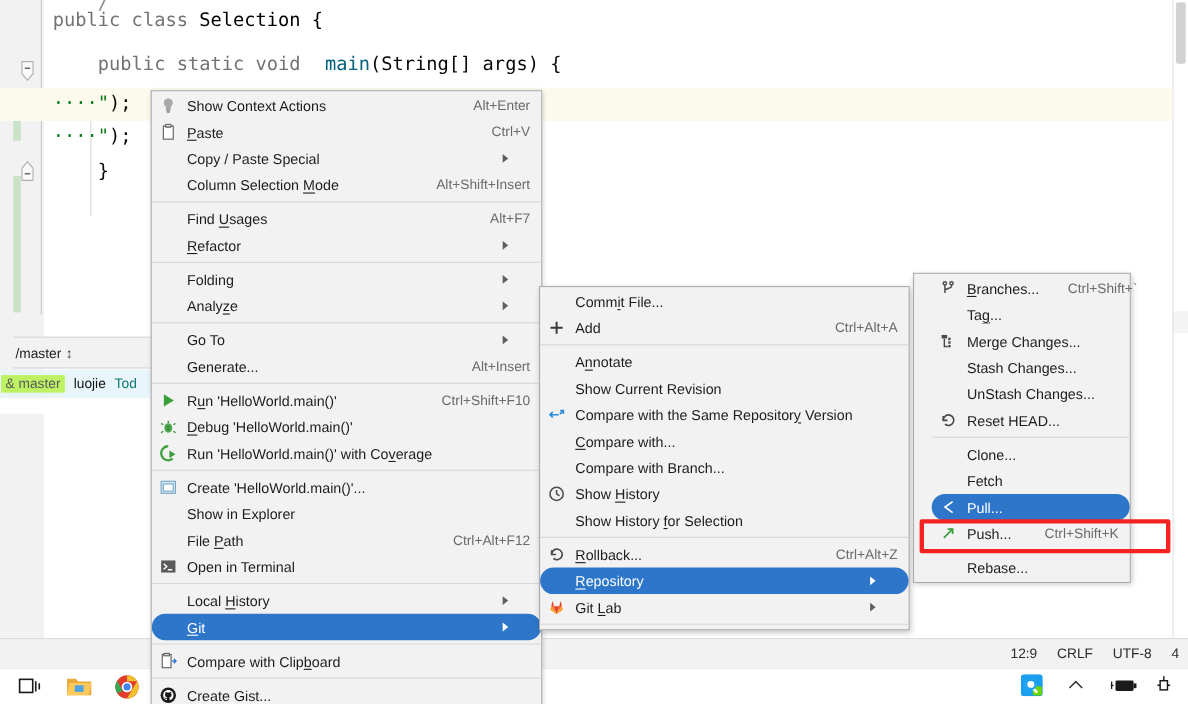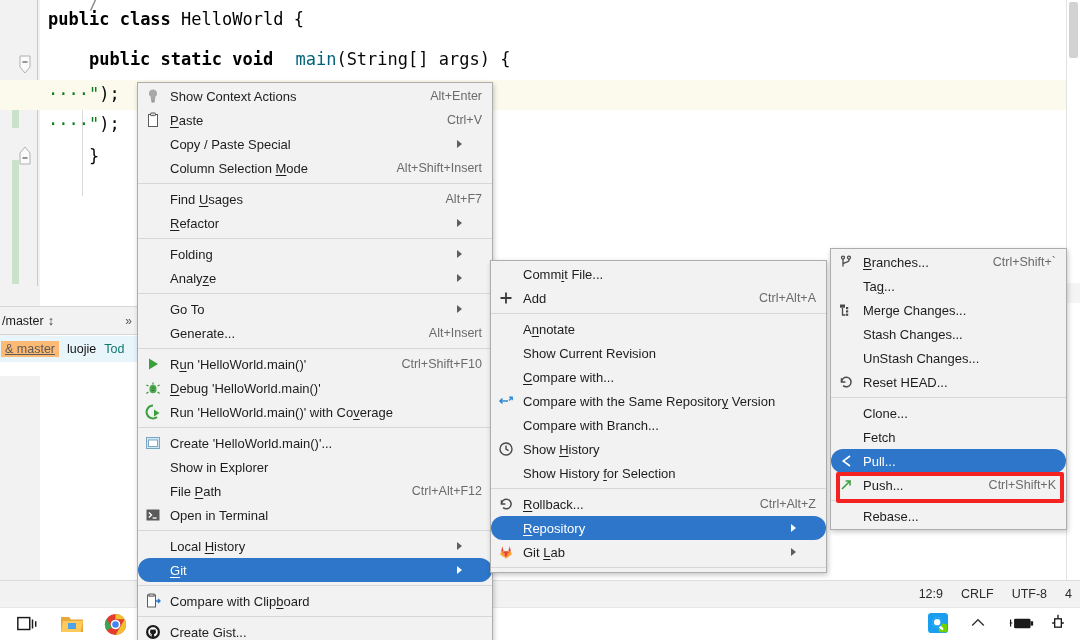--- a/index.html
+++ b/index.html
@@ -23,44 +23,44 @@
   .fold-marker { position:absolute; width:18px; height:18px; }
   .fold-marker svg { display:block; }
 
   .code-line {
     position:absolute; left:48px;
     font-family: "DejaVu Sans Mono", monospace;
     font-size:17px;
     white-space:pre;
     line-height:19px;
   }
-  .kw   { color:#000000; font-weight:bold; }
+  .kw   { color:#737373; font-weight:normal; }
   .cls  { color:#000000; }
   .mth  { color:#00627a;margin-left:12px; }
   .pln  { color:#080808; }
   .str  { color:#067d17; }
   .cmt  { color:#8c8c8c; }
   .caret-line { position:absolute; left:0; right:0; height:30px; background:#fcfaed; }
 
   
   .marker-strip { position:absolute; right:0; top:0; width:14px; height:580px; background:#ffffff; border-left:1px solid #e3e3e3;}
   .scroll-thumb { position:absolute; right:2px; width:9px; background:#d2d2d2; border-radius:2px;}
 
   
   .vcs-branch {
-    position:absolute; left:0; top:306px; width:137px; height:29px;
+    position:absolute; left:12px; top:306px; width:137px; height:29px;
     background:#f2f2f2; border-top:1px solid #d6d6d6; border-bottom:1px solid #d6d6d6;
     display:flex; align-items:center; font-size:12.5px; color:#1a1a1a; padding-left:2px;
   }
   .vcs-branch .chev { margin-left:auto; margin-right:6px; color:#555; font-size:12px; letter-spacing:-1px;}
   .vcs-row {
     position:absolute; left:0; top:336px; width:137px; height:26px;
     background:#e8f6fb; display:flex; align-items:center; font-size:12.5px; gap:8px; padding-left:1px;
   }
-  .vcs-row .brnchip { background:#fdba74; color:#5a5a5a; padding:1px 4px;text-decoration:underline; }
+  .vcs-row .brnchip { background:#bef264; color:#5a5a5a; padding:1px 4px; }
   .vcs-row .author { color:#111; }
   .vcs-row .todo { color:#0f766e; }
   .vcs-below { position:absolute; left:0; top:362px; width:137px; height:14px; background:#ffffff; }
 
   
   #statusbar {
     position:absolute; left:0; right:0; bottom:33px; height:27px;
     background:#f2f2f2; border-top:1px solid #dcdcdc;
     display:flex; align-items:center; justify-content:flex-end;
     font-size:12.5px; color:#2b2b2b; padding-right:8px; gap:18px;
@@ -132,21 +132,21 @@
     <svg width="16" height="20" viewBox="0 0 16 20">
         <path d="M8 1 l5 6 v11 h-10 v-11 z" fill="#fafafa" stroke="#b0b0b0"></path>
         <path d="M5.5 12 h5" stroke="#6b6b6b" stroke-width="1.4"></path>
       </svg>
   </div>
 
   <div class="caret-line" style="top:80px;"></div>
 
   <div id="code-lines">
       <div class="code-line" style="top: -6px;"><span class="cmt">    /</span></div>
-      <div class="code-line" style="top: 10px;"><span class="kw">public </span><span class="kw">class </span><span class="cls">HelloWorld {</span></div>
+      <div class="code-line" style="top: 10px;"><span class="kw">public </span><span class="kw">class </span><span class="cls">Selection {</span></div>
       <div class="code-line" style="top: 50px;"><span class="kw">    public </span><span class="kw">static </span><span class="kw">void </span><span class="mth">main</span><span class="pln">(String[] args) {</span></div>
       <div class="code-line" style="top: 85px;"><span class="str">····"</span><span class="pln">);</span></div>
       <div class="code-line" style="top: 115px;"><span class="str">····"</span><span class="pln">);</span></div>
       <div class="code-line" style="top: 147px;"><span class="pln">    }</span></div>
     </div>
 
   <div class="marker-strip"></div>
   <div class="scroll-thumb" style="top:2px;height:56px;"></div>
   <div style="position:absolute;right:0;top:283px;width:14px;height:20px;background:#f4f4f4;border-left:1px solid #e3e3e3;"></div>
 
@@ -412,31 +412,31 @@
       <span class="accel">Ctrl+Alt+A</span>
     </div>
     <div class="sep"></div>
     <div class="mi">
       <span class="label">A<span class="ul">n</span>notate</span>
     </div>
     <div class="mi">
       <span class="label">Show Current Revision</span>
     </div>
     <div class="mi">
-      <span class="label"><span class="ul">C</span>ompare with...</span>
-    </div>
-    <div class="mi">
       <span class="mi-ico">
         <svg width="16" height="16" viewBox="0 0 16 16">
           <path d="M2 8h8M4.5 5.5 2 8l2.5 2.5" stroke="#2d8ad6" stroke-width="1.5" fill="none"></path>
           <path d="M14 4.5 11 7.5" stroke="#2d8ad6" stroke-width="1.5"></path>
           <path d="M11.2 4.3h3v3" stroke="#2d8ad6" stroke-width="1.4" fill="none"></path>
         </svg>
       </span>
       <span class="label">Compare with the Same Repositor<span class="ul">y</span> Version</span>
+    </div>
+    <div class="mi">
+      <span class="label"><span class="ul">C</span>ompare with...</span>
     </div>
     <div class="mi">
       <span class="label">Compare with Branch...</span>
     </div>
     <div class="mi">
       <span class="mi-ico">
         <svg width="16" height="16" viewBox="0 0 16 16">
           <circle cx="8" cy="8" r="6" fill="none" stroke="#4a4a4a" stroke-width="1.4"></circle>
           <path d="M8 4.5V8l2.6 1.7" stroke="#4a4a4a" stroke-width="1.4" fill="none"></path>
         </svg>
@@ -472,21 +472,21 @@
           <path d="M12.8 7.2 13.8 10.4 8 14.5z" fill="#fca326"></path>
           <path d="M12.8 7.2 11.7 2.2l-1.3 5z" fill="#e24329"></path>
         </svg>
       </span>
       <span class="label">Git <span class="ul">L</span>ab</span>
       <span class="arrow"></span>
     </div>
     <div class="sep"></div>
   </div>
 
-<div class="menu" id="repo-menu" style="left:830px; top:248px; width:237px;">
+<div class="menu" id="repo-menu" style="left:830px; top:248px; width:198px;padding-left:16px;">
     <div class="mi">
       <span class="mi-ico">
         <svg width="16" height="16" viewBox="0 0 16 16">
           <circle cx="5" cy="3.6" r="1.5" fill="none" stroke="#4a4a4a" stroke-width="1.3"></circle>
           <circle cx="11" cy="3.6" r="1.5" fill="none" stroke="#4a4a4a" stroke-width="1.3"></circle>
           <path d="M5 5.1v7.3M11 5.1v1.4c0 2-6 1.6-6 3.6" stroke="#4a4a4a" stroke-width="1.3" fill="none"></path>
         </svg>
       </span>
       <span class="label"><span class="ul">B</span>ranches...</span>
       <span class="accel">Ctrl+Shift+`</span>

